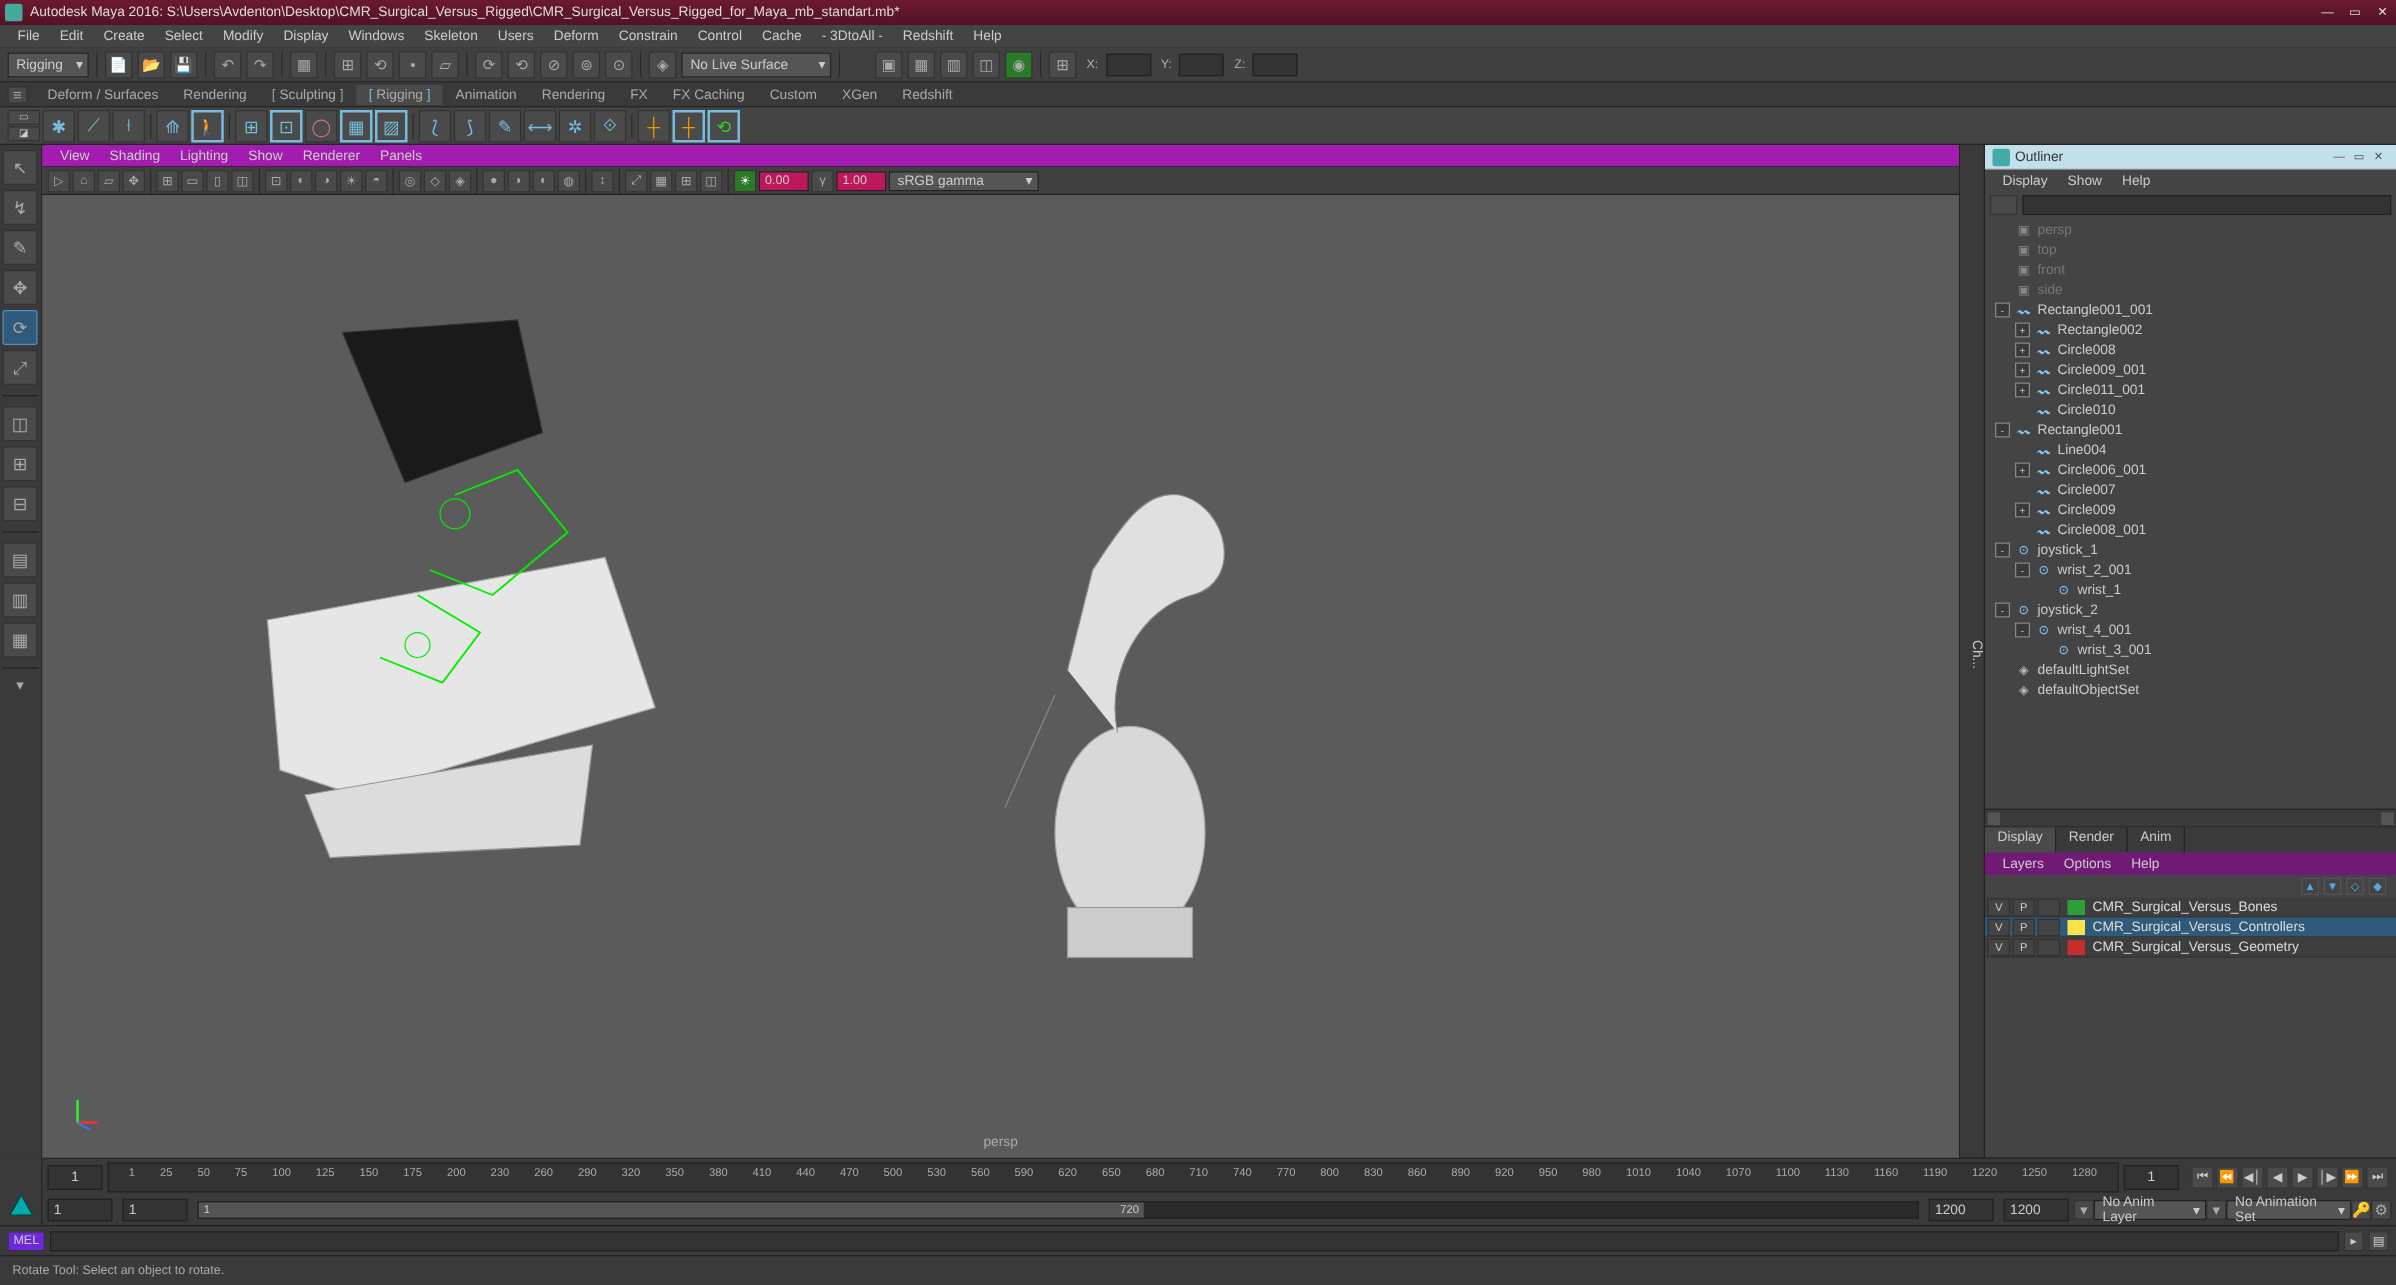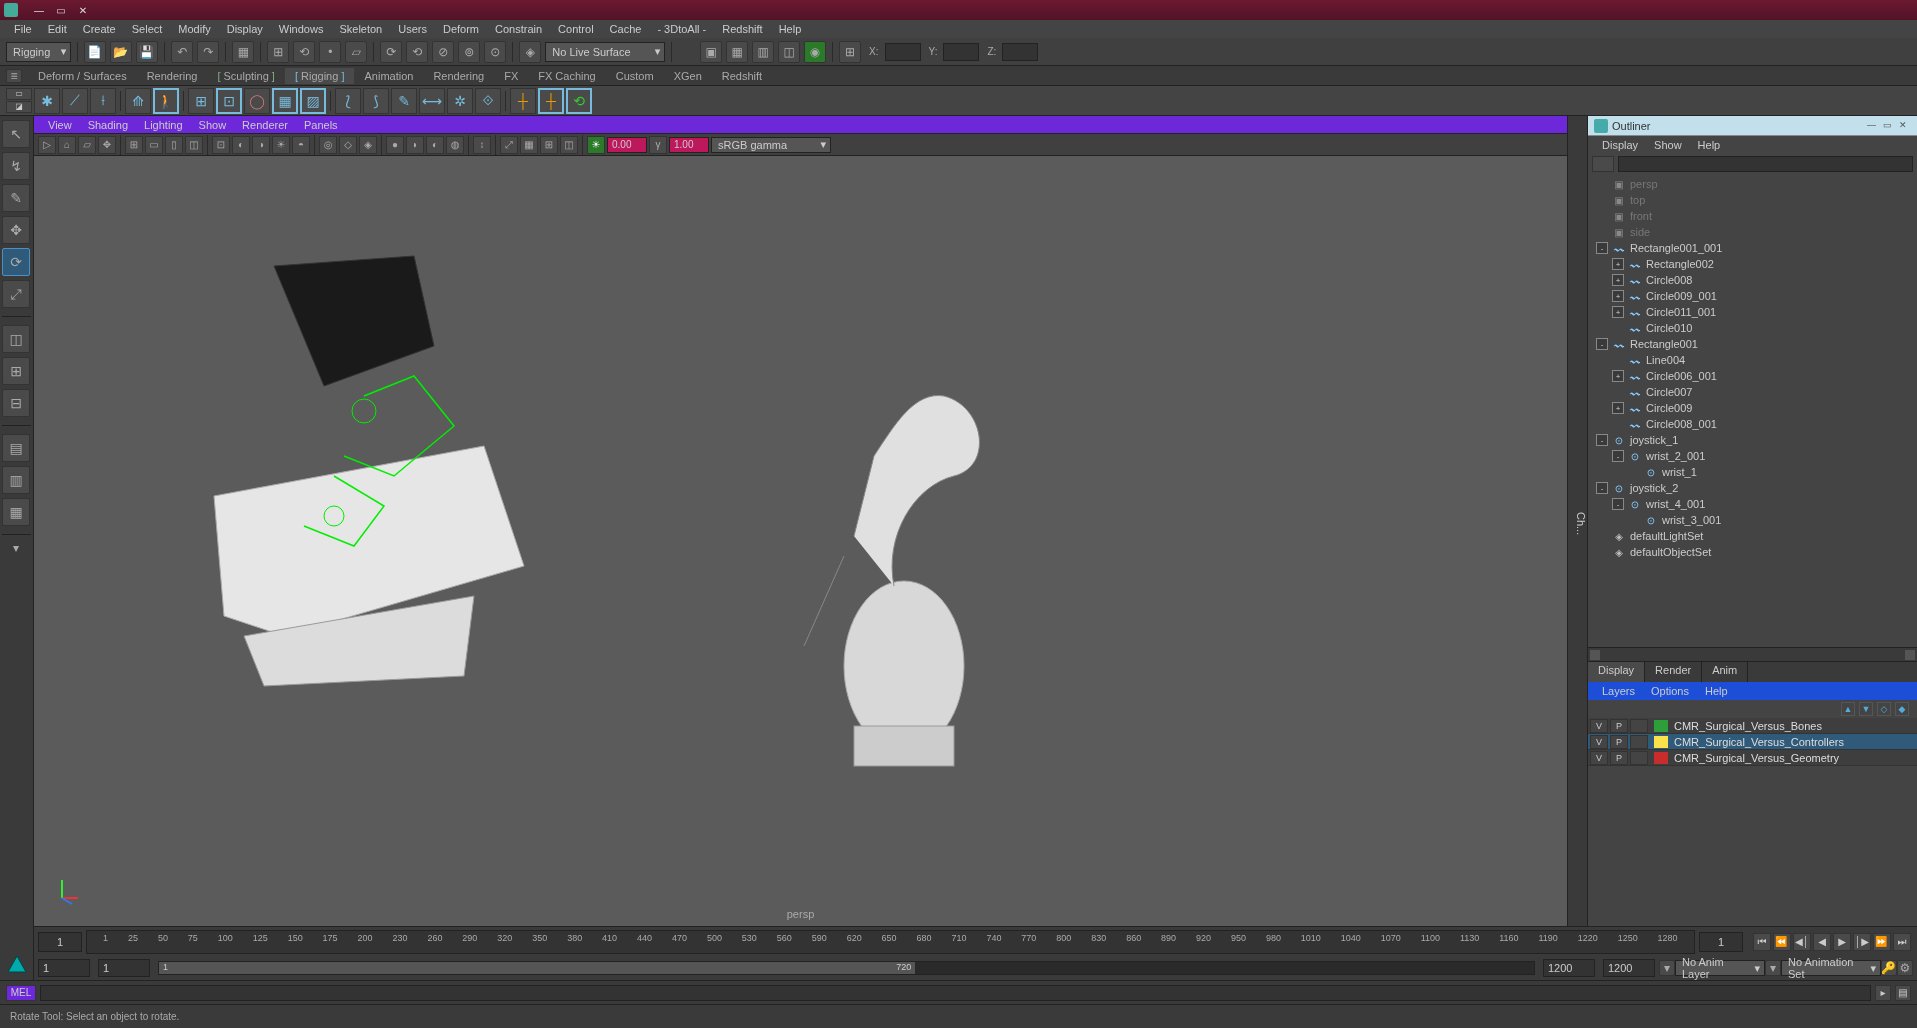--- a/index.html
+++ b/index.html
@@ -34,21 +34,21 @@
     .shelf .shelf-btn.boxed { border: 2px solid #7bd; }
 
     .main { display: flex; height: calc(100% - 20px - 18px - 28px - 20px - 30px - 54px - 24px - 24px); }
 
     .left-tools { width: 34px; background: #3a3a3a; border-right: 1px solid #222; display: flex; flex-direction: column; padding: 4px 2px; gap: 4px; }
     .left-tools .ltool { width: 28px; height: 28px; background: #4a4a4a; border: 1px solid #333; border-radius: 2px; cursor: pointer; display: flex; align-items: center; justify-content: center; font-size: 14px; color: #aaa; }
     .left-tools .ltool.active { background: #2f5a7a; border-color: #4a90c2; }
     .left-tools .lsep { height: 1px; background: #222; margin: 4px 0; }
 
     .viewport { flex: 1; background: #5b5b5b; position: relative; display: flex; flex-direction: column; }
-    .vp-menubar { height: 18px; background: #6d28d9; border-bottom: 1px solid #222; display: flex; align-items: center; padding: 0 6px; gap: 0; }
+    .vp-menubar { height: 18px; background: #a21caf; border-bottom: 1px solid #222; display: flex; align-items: center; padding: 0 6px; gap: 0; }
     .vp-menubar .menu-item { padding: 0 8px; color: #ccc; font-size: 11px; cursor: pointer; }
     .vp-toolbar { height: 22px; background: #404040; border-bottom: 1px solid #222; display: flex; align-items: center; padding: 0 4px; gap: 2px; }
     .vp-toolbar .vbtn { width: 18px; height: 18px; background: #4a4a4a; border: 1px solid #333; cursor: pointer; display: inline-flex; align-items: center; justify-content: center; font-size: 10px; color: #aaa; }
     .numbox { width: 40px; height: 16px; background: #be185d; border: 1px solid #222; color: #ccc; font-size: 10px; padding: 0 4px; display: inline-flex; align-items: center; }
     .vp-canvas { flex: 1; background: #5b5b5b; position: relative; }
     .vp-canvas .camera-label { position: absolute; bottom: 6px; left: 50%; transform: translateX(-50%); color: #aaa; font-size: 11px; }
     .axis-gizmo { position: absolute; bottom: 20px; left: 20px; width: 30px; height: 30px; }
 
     .right-panel { width: 330px; background: #444; border-left: 1px solid #222; display: flex; flex-direction: column; }
     .outliner-title { height: 20px; background: #c1e0ec; color: #333; display: flex; align-items: center; padding: 0 6px; font-size: 11px; border-bottom: 1px solid #888; }
@@ -68,21 +68,21 @@
     .tree-row .node-icon { width: 14px; height: 12px; margin-right: 4px; display: inline-flex; align-items: center; justify-content: center; font-size: 10px; }
     .tree-row .dim { color: #777; }
     .outliner-scroll { height: 14px; border-top: 1px solid #222; background: #3a3a3a; position: relative; }
     .outliner-scroll .thumb-l { position: absolute; left: 2px; top: 2px; width: 10px; height: 10px; background: #555; }
     .outliner-scroll .thumb-r { position: absolute; right: 2px; top: 2px; width: 10px; height: 10px; background: #555; }
 
     .layer-panel { border-top: 1px solid #222; }
     .layer-tabs { display: flex; height: 20px; background: #3a3a3a; }
     .layer-tabs .ltab { padding: 2px 10px; color: #ccc; font-size: 11px; cursor: pointer; border-right: 1px solid #222; }
     .layer-tabs .ltab.active { background: #4a4a4a; }
-    .layer-menu { height: 18px; background: #1d4ed8; display: flex; align-items: center; padding: 0 6px; gap: 0; }
+    .layer-menu { height: 18px; background: #701a75; display: flex; align-items: center; padding: 0 6px; gap: 0; }
     .layer-menu .menu-item { padding: 0 8px; color: #ccc; font-size: 11px; cursor: pointer; }
     .layer-icons { height: 18px; display: flex; align-items: center; justify-content: flex-end; padding-right: 8px; gap: 4px; }
     .layer-icons .licon { width: 14px; height: 14px; border: 1px solid #555; cursor: pointer; font-size: 9px; display: inline-flex; align-items: center; justify-content: center; color: #5ad; }
     .layer-list { }
     .layer-row { display: flex; align-items: center; height: 16px; background: #3e3e3e; border-bottom: 1px solid #333; }
     .layer-row.sel { background: #2f5a7a; }
     .layer-row .cell { width: 18px; height: 14px; border: 1px solid #333; background: #444; display: inline-flex; align-items: center; justify-content: center; font-size: 9px; cursor: pointer; margin-left: 2px; }
     .layer-row .color-swatch { width: 14px; height: 12px; margin: 0 6px; }
     .layer-row .name { font-size: 11px; color: #ddd; }
 
@@ -111,20 +111,21 @@
     .placeholder-geom { position: absolute; border: 1px dashed #777; }
 
     
     input { outline: none; }
   </style>
 </head>
 <body>
 
 <div class="titlebar">
   <div class="logo"></div>
+  <div class="title">Autodesk Maya 2016: S:\Users\Avdenton\Desktop\CMR_Surgical_Versus_Rigged\CMR_Surgical_Versus_Rigged_for_Maya_mb_standart.mb*</div>
   <div class="winbtn">—</div>
   <div class="winbtn">▭</div>
   <div class="winbtn">✕</div>
 </div>
 
 <div class="menubar" id="menubar">
     <div class="menu-item">File</div>
     <div class="menu-item">Edit</div>
     <div class="menu-item">Create</div>
     <div class="menu-item">Select</div>

